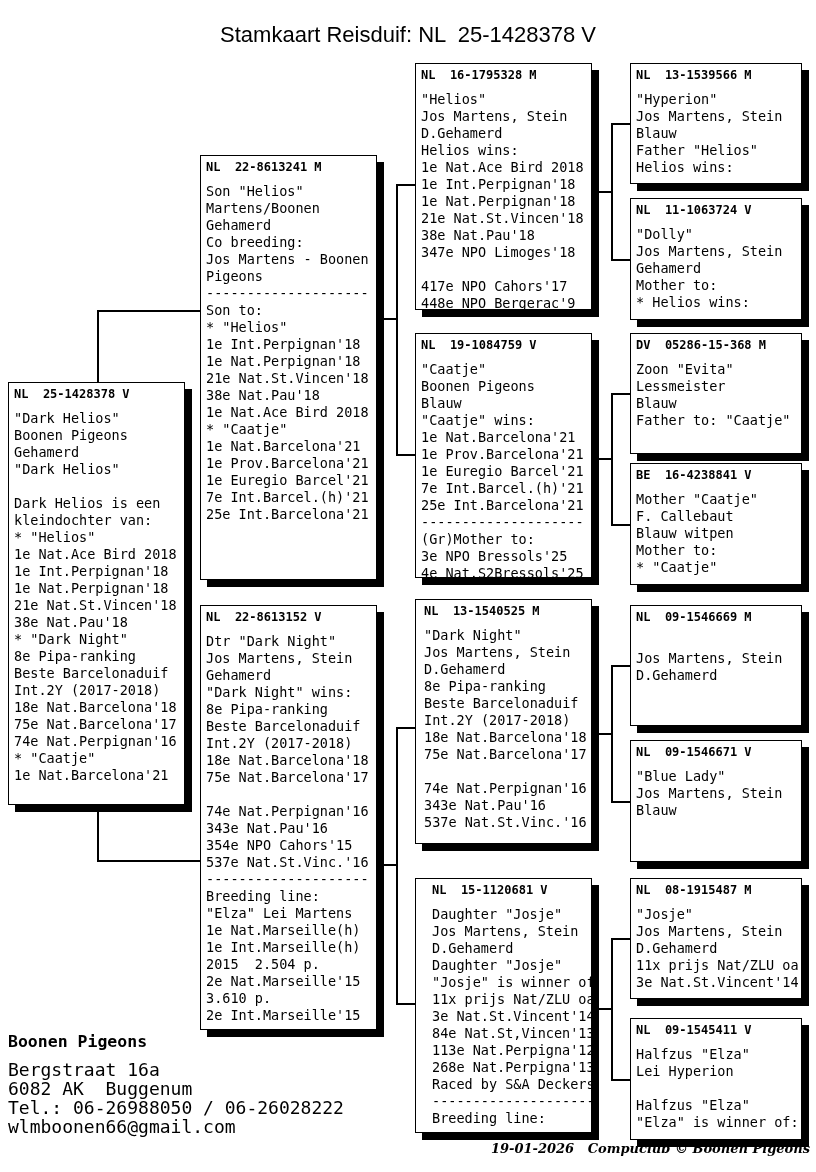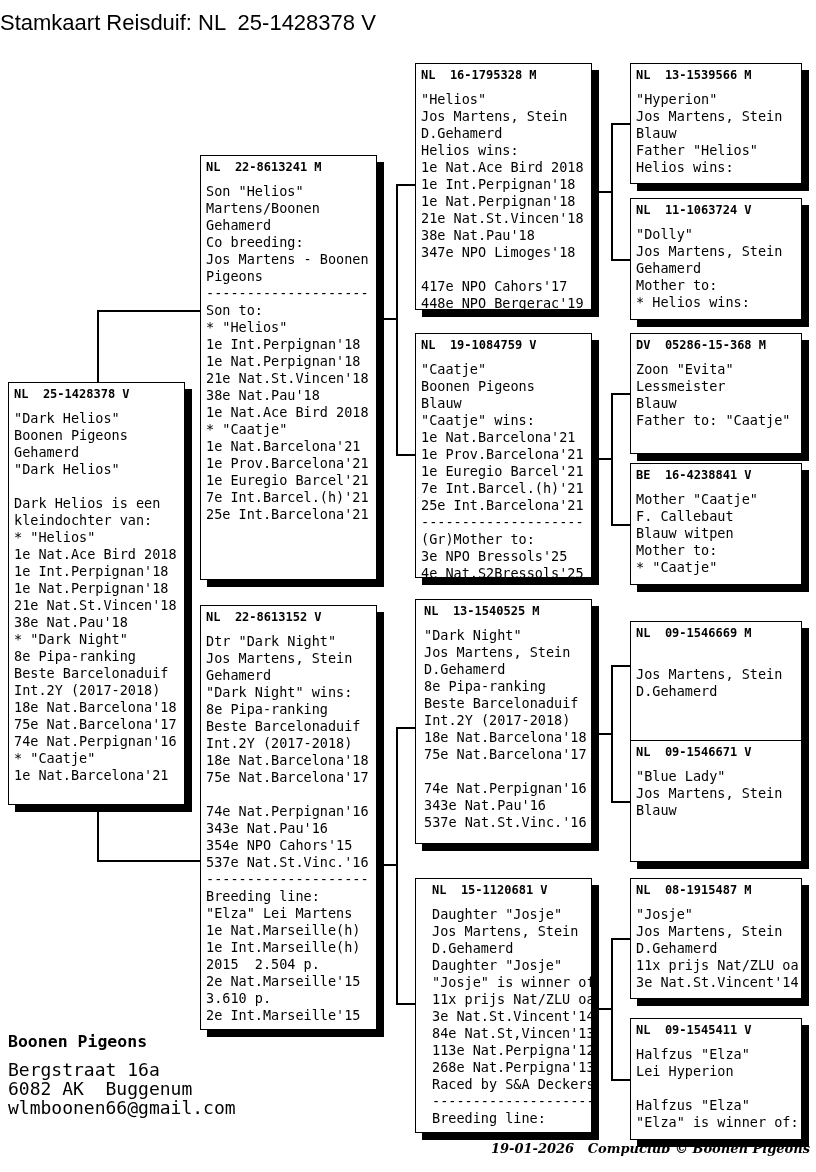--- a/index.html
+++ b/index.html
@@ -5,22 +5,22 @@
   html,body { margin:0; padding:0; }
   body {
     width:816px; height:1172px;
     background:#ffffff;
     position:relative;
     font-family:"DejaVu Sans Mono", monospace;
     color:#000;
     overflow:hidden;
   }
   .page-title {
-    position:absolute; top:10px; left:0; width:100%;
-    text-align:left;
+    position:absolute; top:22px; left:0; width:100%;
+    text-align:center;
     font-family:"Liberation Sans", sans-serif;
     font-size:22px;
     white-space:pre;
   }
   #tree { position:absolute; left:0; top:0; width:816px; height:1172px; }
   .pbox {
     position:absolute;
     background:#fff;
     border:1.5px solid #000;
     box-shadow:7px 7px 0 #000;
@@ -164,21 +164,21 @@
       <div class="bline">D.Gehamerd</div>
       <div class="bline">Helios wins:</div>
       <div class="bline">1e Nat.Ace Bird 2018</div>
       <div class="bline">1e Int.Perpignan'18</div>
       <div class="bline">1e Nat.Perpignan'18</div>
       <div class="bline">21e Nat.St.Vincen'18</div>
       <div class="bline">38e Nat.Pau'18</div>
       <div class="bline">347e NPO Limoges'18</div>
       <div class="bline"></div>
       <div class="bline">417e NPO Cahors'17</div>
-      <div class="bline">448e NPO Bergerac'19</div>
+      <div class="bline">448e NPO Bergerac'9</div>
     </div>
     <div class="pbox" style="left: 415px; top: 333px; width: 177px; height: 245px;">
       <div class="ring">NL  19-1084759 V</div>
       <div class="bline">"Caatje"</div>
       <div class="bline">Boonen Pigeons</div>
       <div class="bline">Blauw</div>
       <div class="bline">"Caatje" wins:</div>
       <div class="bline">1e Nat.Barcelona'21</div>
       <div class="bline">1e Prov.Barcelona'21</div>
       <div class="bline">1e Euregio Barcel'21</div>
@@ -244,21 +244,21 @@
       <div class="bline">Father to: "Caatje"</div>
     </div>
     <div class="pbox" style="left: 630px; top: 463px; width: 172px; height: 122px;">
       <div class="ring">BE  16-4238841 V</div>
       <div class="bline">Mother "Caatje"</div>
       <div class="bline">F. Callebaut</div>
       <div class="bline">Blauw witpen</div>
       <div class="bline">Mother to:</div>
       <div class="bline">* "Caatje"</div>
     </div>
-    <div class="pbox" style="left: 630px; top: 605px; width: 172px; height: 121px; margin-top: 16px;">
+    <div class="pbox" style="left: 630px; top: 605px; width: 172px; height: 121px;">
       <div class="ring">NL  09-1546669 M</div>
       <div class="bline"></div>
       <div class="bline">Jos Martens, Stein</div>
       <div class="bline">D.Gehamerd</div>
     </div>
     <div class="pbox" style="left: 630px; top: 740px; width: 172px; height: 122px;">
       <div class="ring">NL  09-1546671 V</div>
       <div class="bline">"Blue Lady"</div>
       <div class="bline">Jos Martens, Stein</div>
       <div class="bline">Blauw</div>
@@ -278,16 +278,17 @@
       <div class="bline"></div>
       <div class="bline">Halfzus "Elza"</div>
       <div class="bline">"Elza" is winner of:</div>
     </div>
   </div>
 
 <div class="footer">
   <div class="footer-name">Boonen Pigeons</div>
   <div class="footer-line">Bergstraat 16a</div>
   <div class="footer-line">6082 AK  Buggenum</div>
+  <div class="footer-line">Tel.: 06-26988050 / 06-26028222</div>
   <div class="footer-line">wlmboonen66@gmail.com</div>
 </div>
 
 <div class="credit">19-01-2026   Compuclub © Boonen Pigeons</div>
 
 </body></html>

